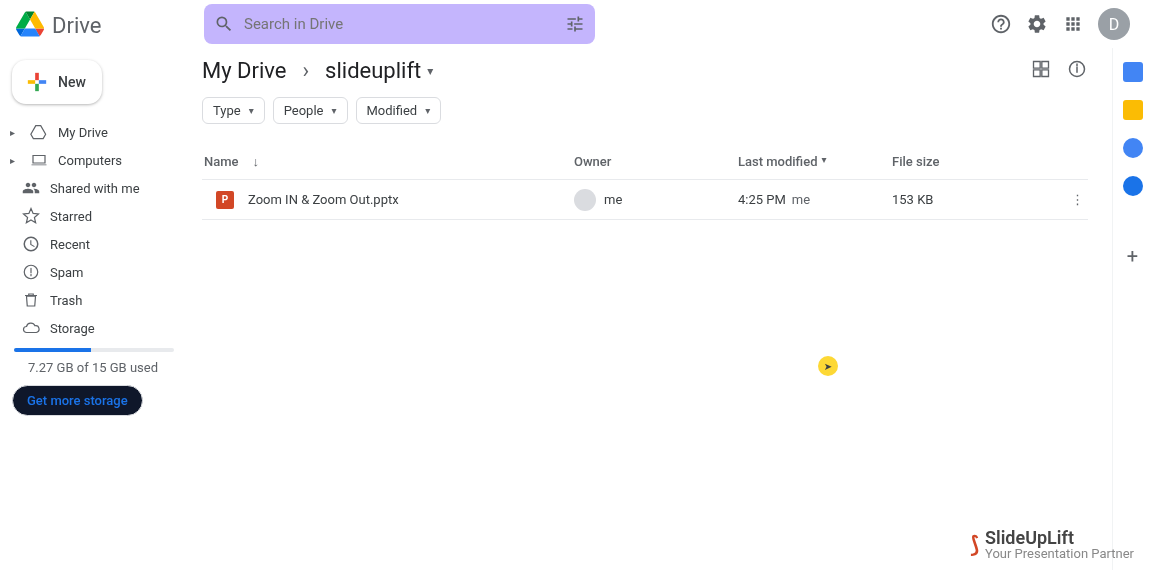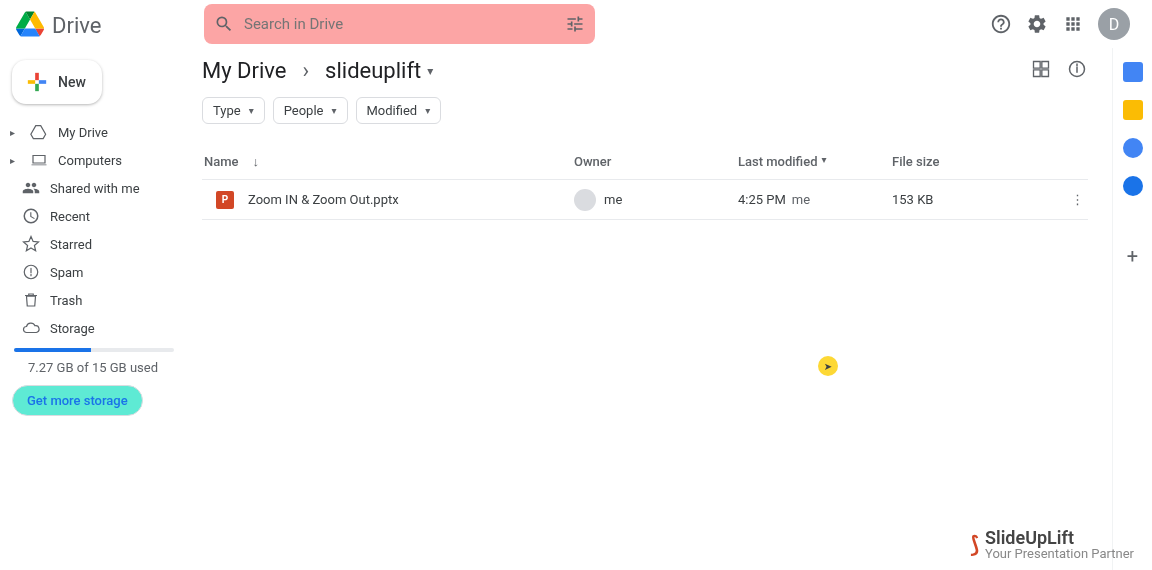--- a/index.html
+++ b/index.html
@@ -1,38 +1,38 @@
 <!DOCTYPE html>
 <html><head>
 <meta charset="utf-8">
 <style>
 *{box-sizing:border-box;margin:0;padding:0;font-family:'Google Sans',Roboto,Arial,sans-serif}
 body{width:1152px;height:570px;overflow:hidden;background:#fff;color:#3c4043;font-size:14px;position:relative}
 .header{display:flex;align-items:center;height:48px;padding:0 16px;gap:12px}
 .logo-wrap{display:flex;align-items:flex-end;gap:8px;width:170px}
 .drive-logo{width:28px;height:28px}
 .app-name{font-size:22px;color:#5f6368;font-weight:400}
-.search-bar{flex:1;max-width:540px;height:40px;background:#fca5a5;border-radius:8px;display:flex;align-items:center;padding:0 10px;gap:10px;margin-left:6px}
+.search-bar{flex:1;max-width:540px;height:40px;background:#c4b5fd;border-radius:8px;display:flex;align-items:center;padding:0 10px;gap:10px;margin-left:6px}
 .search-bar input{border:none;background:transparent;flex:1;font-size:15px;outline:none;color:#5f6368}
 .search-tune{width:20px;color:#5f6368}
 .header-spacer{flex:1}
 .header-icons{display:flex;align-items:center;gap:14px;margin-right:6px}
 .hicon{width:22px;height:22px;color:#5f6368;cursor:pointer;display:flex;align-items:center;justify-content:center}
 .avatar{width:32px;height:32px;border-radius:50%;background:#9aa0a6;color:#fff;display:flex;align-items:center;justify-content:center;font-size:16px}
 .body{display:flex;height:calc(100% - 48px)}
 .sidebar{width:188px;padding:8px 8px 0 8px;display:flex;flex-direction:column}
 .new-btn{width:90px;height:44px;border-radius:14px;box-shadow:0 1px 2px rgba(0,0,0,.15),0 1px 3px 1px rgba(0,0,0,.1);background:#fff;display:flex;align-items:center;gap:10px;padding:0 14px;font-size:14px;font-weight:500;color:#3c4043;margin:4px 0 14px 4px;cursor:pointer}
 .nav{display:flex;flex-direction:column}
 .nav-item{display:flex;align-items:center;height:28px;padding:0 8px 0 2px;gap:10px;border-radius:0 14px 14px 0;cursor:pointer;color:#3c4043;font-size:13px}
 .nav-item .caret{width:10px;color:#5f6368;font-size:10px}
 .nav-item .nicon{width:18px;height:18px;color:#5f6368;display:flex;align-items:center;justify-content:center}
 .storage-bar{height:4px;background:#e8eaed;border-radius:2px;margin:6px 6px 0 6px;overflow:hidden}
 .storage-fill{height:100%;background:#1a73e8;width:48%}
 .storage-text{font-size:13px;color:#5f6368;margin:8px 0 10px 20px}
-.get-storage{border:1px solid #dadce0;color:#1a73e8;background:#5eead4;font-size:13px;font-weight:500;padding:7px 14px;border-radius:18px;cursor:pointer;align-self:flex-start;margin-left:4px}
+.get-storage{border:1px solid #dadce0;color:#1a73e8;background:#0f172a;font-size:13px;font-weight:500;padding:7px 14px;border-radius:18px;cursor:pointer;align-self:flex-start;margin-left:4px}
 .main{flex:1;padding:10px 24px 0 14px;position:relative}
 .breadcrumb{display:flex;align-items:center;gap:16px;font-size:22px;color:#202124;margin-bottom:14px}
 .crumb{cursor:pointer}
 .crumb-sep{color:#5f6368}
 .crumb-current{display:flex;align-items:center;gap:6px;cursor:pointer}
 .view-icons{position:absolute;right:24px;top:10px;display:flex;gap:14px;color:#5f6368}
 .filters{display:flex;gap:8px;margin-bottom:20px}
 .chip{border:1px solid #dadce0;background:#fff;border-radius:6px;padding:5px 10px;font-size:13px;color:#3c4043;display:flex;align-items:center;gap:8px;cursor:pointer}
 .chip .chev{font-size:10px;color:#5f6368}
 .table-head{display:flex;align-items:center;height:36px;color:#5f6368;font-size:13px;font-weight:500;border-bottom:1px solid #e8eaed}
@@ -142,33 +142,33 @@
       <div class="nav-item" style="padding-left:14px">
           <span class="nicon">
             <svg width="18" height="18" viewBox="0 0 24 24" fill="#5f6368">
               <path d="M16 11c1.66 0 3-1.34 3-3s-1.34-3-3-3-3 1.34-3 3 1.34 3 3 3zm-8 0c1.66 0 3-1.34 3-3S9.66 5 8 5 5 6.34 5 8s1.34 3 3 3zm0 2c-2.33 0-7 1.17-7 3.5V19h14v-2.5c0-2.33-4.67-3.5-7-3.5zm8 0c-.29 0-.62.02-.97.05 1.16.84 1.97 1.97 1.97 3.45V19h6v-2.5c0-2.33-4.67-3.5-7-3.5z"></path>
             </svg>
           </span>
           <span>Shared with me</span>
         </div>
       <div class="nav-item" style="padding-left:14px">
           <span class="nicon">
+            <svg width="18" height="18" viewBox="0 0 24 24" fill="none" stroke="#5f6368" stroke-width="1.6">
+              <path d="M12 17.27L18.18 21l-1.64-7.03L22 9.24l-7.19-.61L12 2 9.19 8.63 2 9.24l5.46 4.73L5.82 21z"></path>
+            </svg>
+          </span>
+          <span>Starred</span>
+        </div>
+      <div class="nav-item" style="padding-left:14px">
+          <span class="nicon">
             <svg width="18" height="18" viewBox="0 0 24 24" fill="#5f6368">
               <path d="M12 2a10 10 0 100 20 10 10 0 000-20zm0 18a8 8 0 110-16 8 8 0 010 16zm.5-13H11v6l5.25 3.15.75-1.23-4.5-2.67V7z"></path>
             </svg>
           </span>
           <span>Recent</span>
-        </div>
-      <div class="nav-item" style="padding-left:14px">
-          <span class="nicon">
-            <svg width="18" height="18" viewBox="0 0 24 24" fill="none" stroke="#5f6368" stroke-width="1.6">
-              <path d="M12 17.27L18.18 21l-1.64-7.03L22 9.24l-7.19-.61L12 2 9.19 8.63 2 9.24l5.46 4.73L5.82 21z"></path>
-            </svg>
-          </span>
-          <span>Starred</span>
         </div>
       <div class="nav-item" style="padding-left:14px">
           <span class="nicon">
             <svg width="18" height="18" viewBox="0 0 24 24" fill="none" stroke="#5f6368" stroke-width="1.6">
               <circle cx="12" cy="12" r="9"></circle>
               <path d="M12 7v6m0 2v2" stroke-linecap="round"></path>
             </svg>
           </span>
           <span>Spam</span>
         </div>

